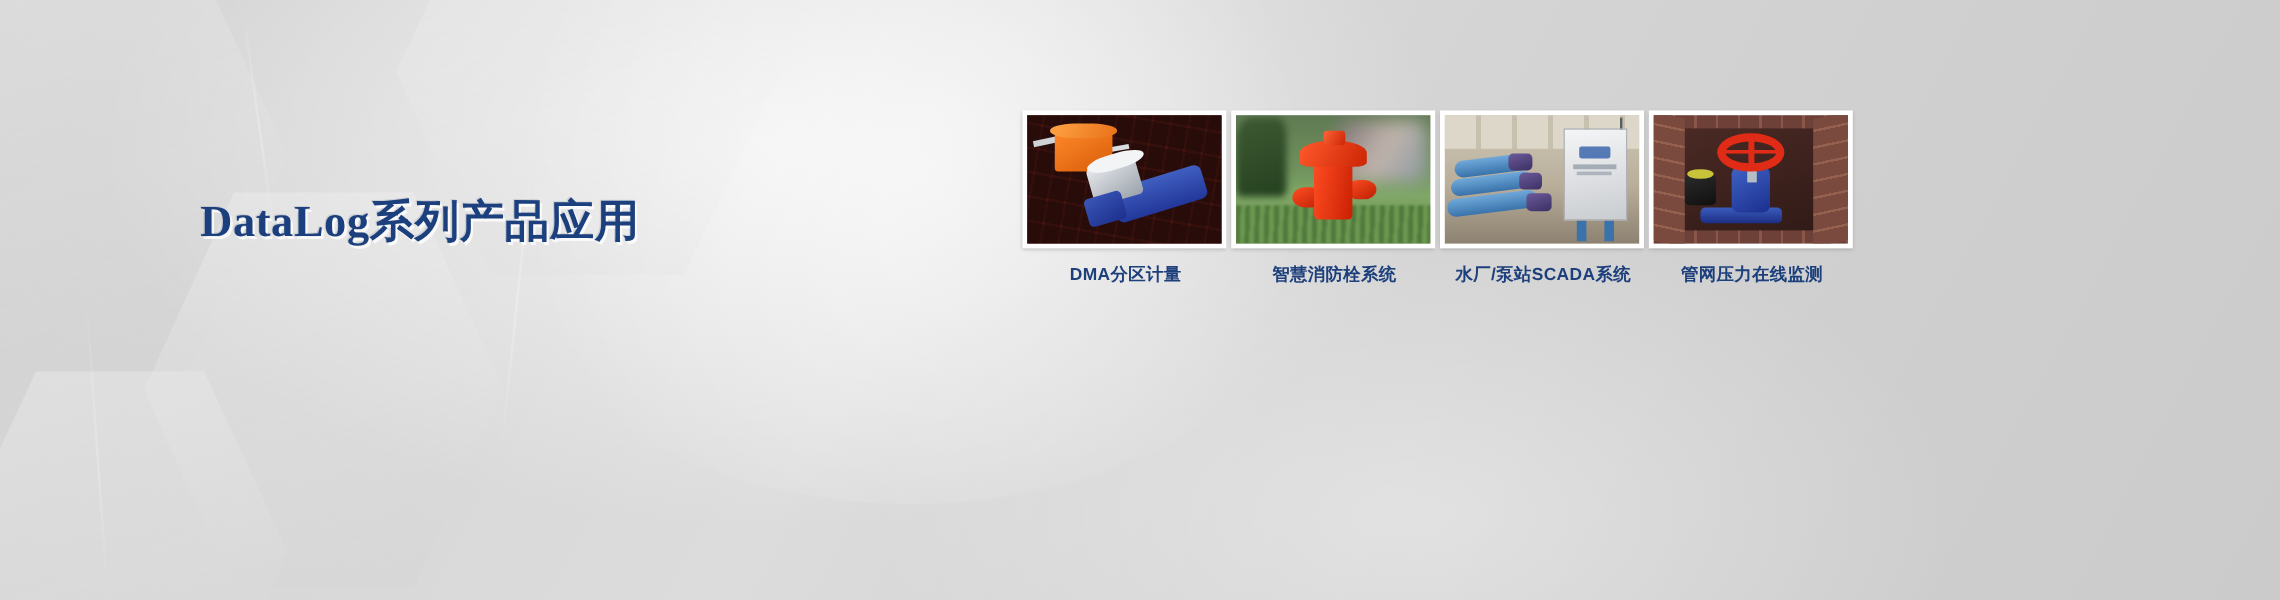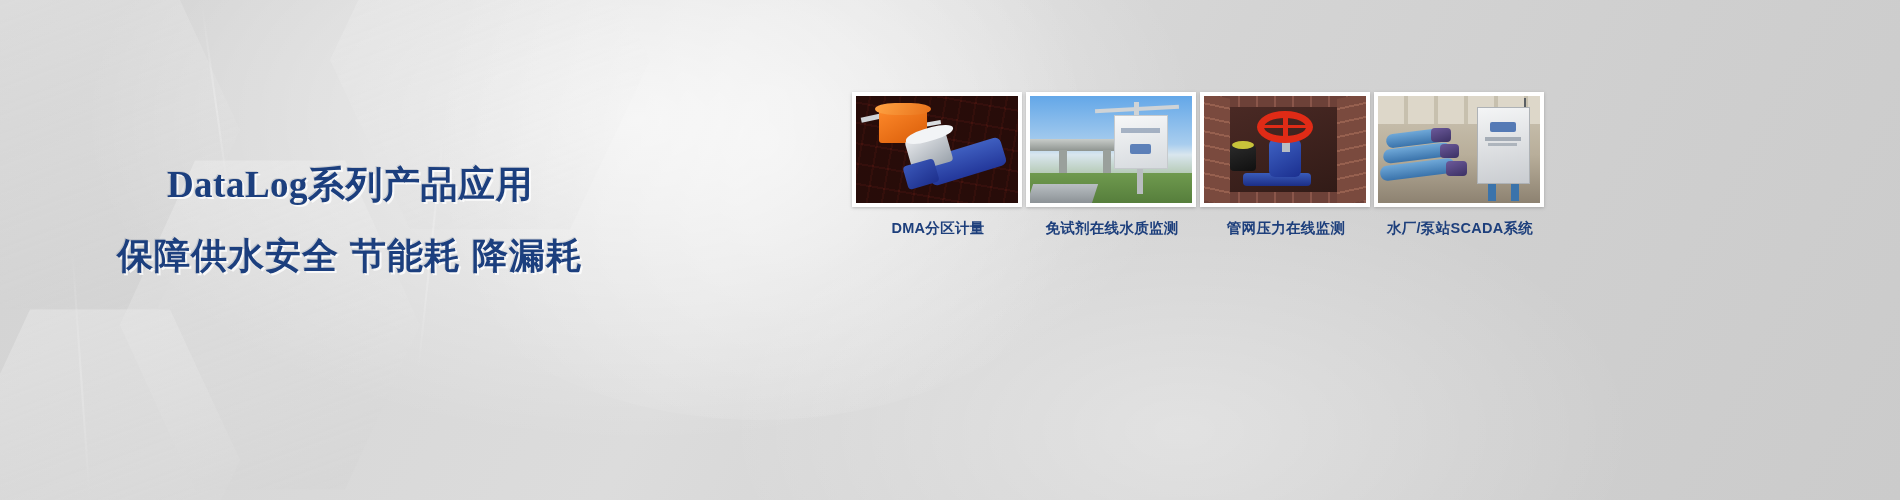--- a/index.html
+++ b/index.html
@@ -41,21 +41,20 @@
   .hl-line {
     color: #1c3f7e;
     text-shadow: 2px 2px 0 rgba(255,255,255,0.75), -1px -1px 0 rgba(120,130,150,0.25);
     white-space: nowrap;
   }
   #hl1 {
     font-family: "Liberation Serif", "DejaVu Serif", serif;
     font-weight: bold;
     font-size: 37px;
     letter-spacing: 0.5px;
-    margin-bottom: 22px;
   }
   #hl2 {
     font-family: "Liberation Sans", "DejaVu Sans", sans-serif;
     font-weight: bold;
     font-size: 36px;
     letter-spacing: 1px;
   }
 
   
   #grid {
@@ -267,21 +266,20 @@
     <div class="hex" style="left:-40px;  top:300px;  width:280px; height:320px;"></div>
     <div class="hex" style="left:330px;  top:-120px; width:320px; height:360px;"></div>
     <div class="hexline" style="left:215px; top:0px;   width:2px; height:210px; transform:rotate(-8deg);"></div>
     <div class="hexline" style="left:430px; top:120px; width:2px; height:260px; transform:rotate(6deg);"></div>
     <div class="hexline" style="left:80px;  top:250px; width:2px; height:250px; transform:rotate(-4deg);"></div>
   </div>
   <div class="glow" style="left:380px; top:-140px; width:760px; height:560px;"></div>
 
   <div id="headline">
     <div class="hl-line" id="hl1">DataLog系列产品应用</div>
-    <div class="hl-line" id="hl2">保障供水安全 节能耗 降漏耗</div>
   </div>
 
   <div id="grid">
 
     <div class="card">
       <div class="thumb">
         <div class="photo p-dma">
           <div class="brk1"></div>
             <div class="brk2"></div>
           <div class="orange"></div>
@@ -290,59 +288,37 @@
             <div class="meter"></div>
           <div class="meterTop"></div>
             <div class="flange"></div>
         </div>
       </div>
       <div class="caption">DMA分区计量</div>
     </div>
 
 
 
-
     <div class="card">
       <div class="thumb">
-        <div class="photo p-wq">
-          <div class="bridge"></div>
-            <div class="pier"></div>
-            <div class="pier2"></div>
-          <div class="lawn"></div>
-            <div class="road"></div>
-          <div class="cross"></div>
-            <div class="cross2"></div>
-          <div class="pole"></div>
-            <div class="board"></div>
-          <div class="boardTxt"></div>
-            <div class="boardLogo"></div>
+        <div class="photo p-hyd">
+          <div class="bokeh1"></div>
+            <div class="bush"></div>
+            <div class="grass"></div>
+          <div class="armL"></div>
+            <div class="armR"></div>
+          <div class="body"></div>
+            <div class="dome"></div>
+            <div class="cap"></div>
         </div>
       </div>
-      <div class="caption">免试剂在线水质监测</div>
+      <div class="caption">智慧消防栓系统</div>
     </div>
 
 
-    <div class="card">
-      <div class="thumb">
-        <div class="photo p-pnp">
-          <div class="pit"></div>
-            <div class="wallL"></div>
-            <div class="wallR"></div>
-          <div class="pipeB"></div>
-            <div class="valveBody"></div>
-            <div class="stem"></div>
-          <div class="wheel"></div>
-            <div class="spoke1"></div>
-            <div class="spoke2"></div>
-          <div class="sensor"></div>
-            <div class="sensorTop"></div>
-        </div>
-      </div>
-      <div class="caption">管网压力在线监测</div>
-    </div>
 
     <div class="card">
       <div class="thumb">
         <div class="photo p-sc">
           <div class="wallTop"></div>
           <div class="pump1"></div>
             <div class="pump2"></div>
             <div class="pump3"></div>
           <div class="mot1"></div>
             <div class="mot2"></div>
@@ -352,14 +328,33 @@
           <div class="cabLogo"></div>
             <div class="cabTxt"></div>
             <div class="cabTxt2"></div>
           <div class="cabFoot1"></div>
             <div class="cabFoot2"></div>
         </div>
       </div>
       <div class="caption">水厂/泵站SCADA系统</div>
     </div>
 
+    <div class="card">
+      <div class="thumb">
+        <div class="photo p-pnp">
+          <div class="pit"></div>
+            <div class="wallL"></div>
+            <div class="wallR"></div>
+          <div class="pipeB"></div>
+            <div class="valveBody"></div>
+            <div class="stem"></div>
+          <div class="wheel"></div>
+            <div class="spoke1"></div>
+            <div class="spoke2"></div>
+          <div class="sensor"></div>
+            <div class="sensorTop"></div>
+        </div>
+      </div>
+      <div class="caption">管网压力在线监测</div>
+    </div>
+
   </div>
 </div>
 
 </body></html>

